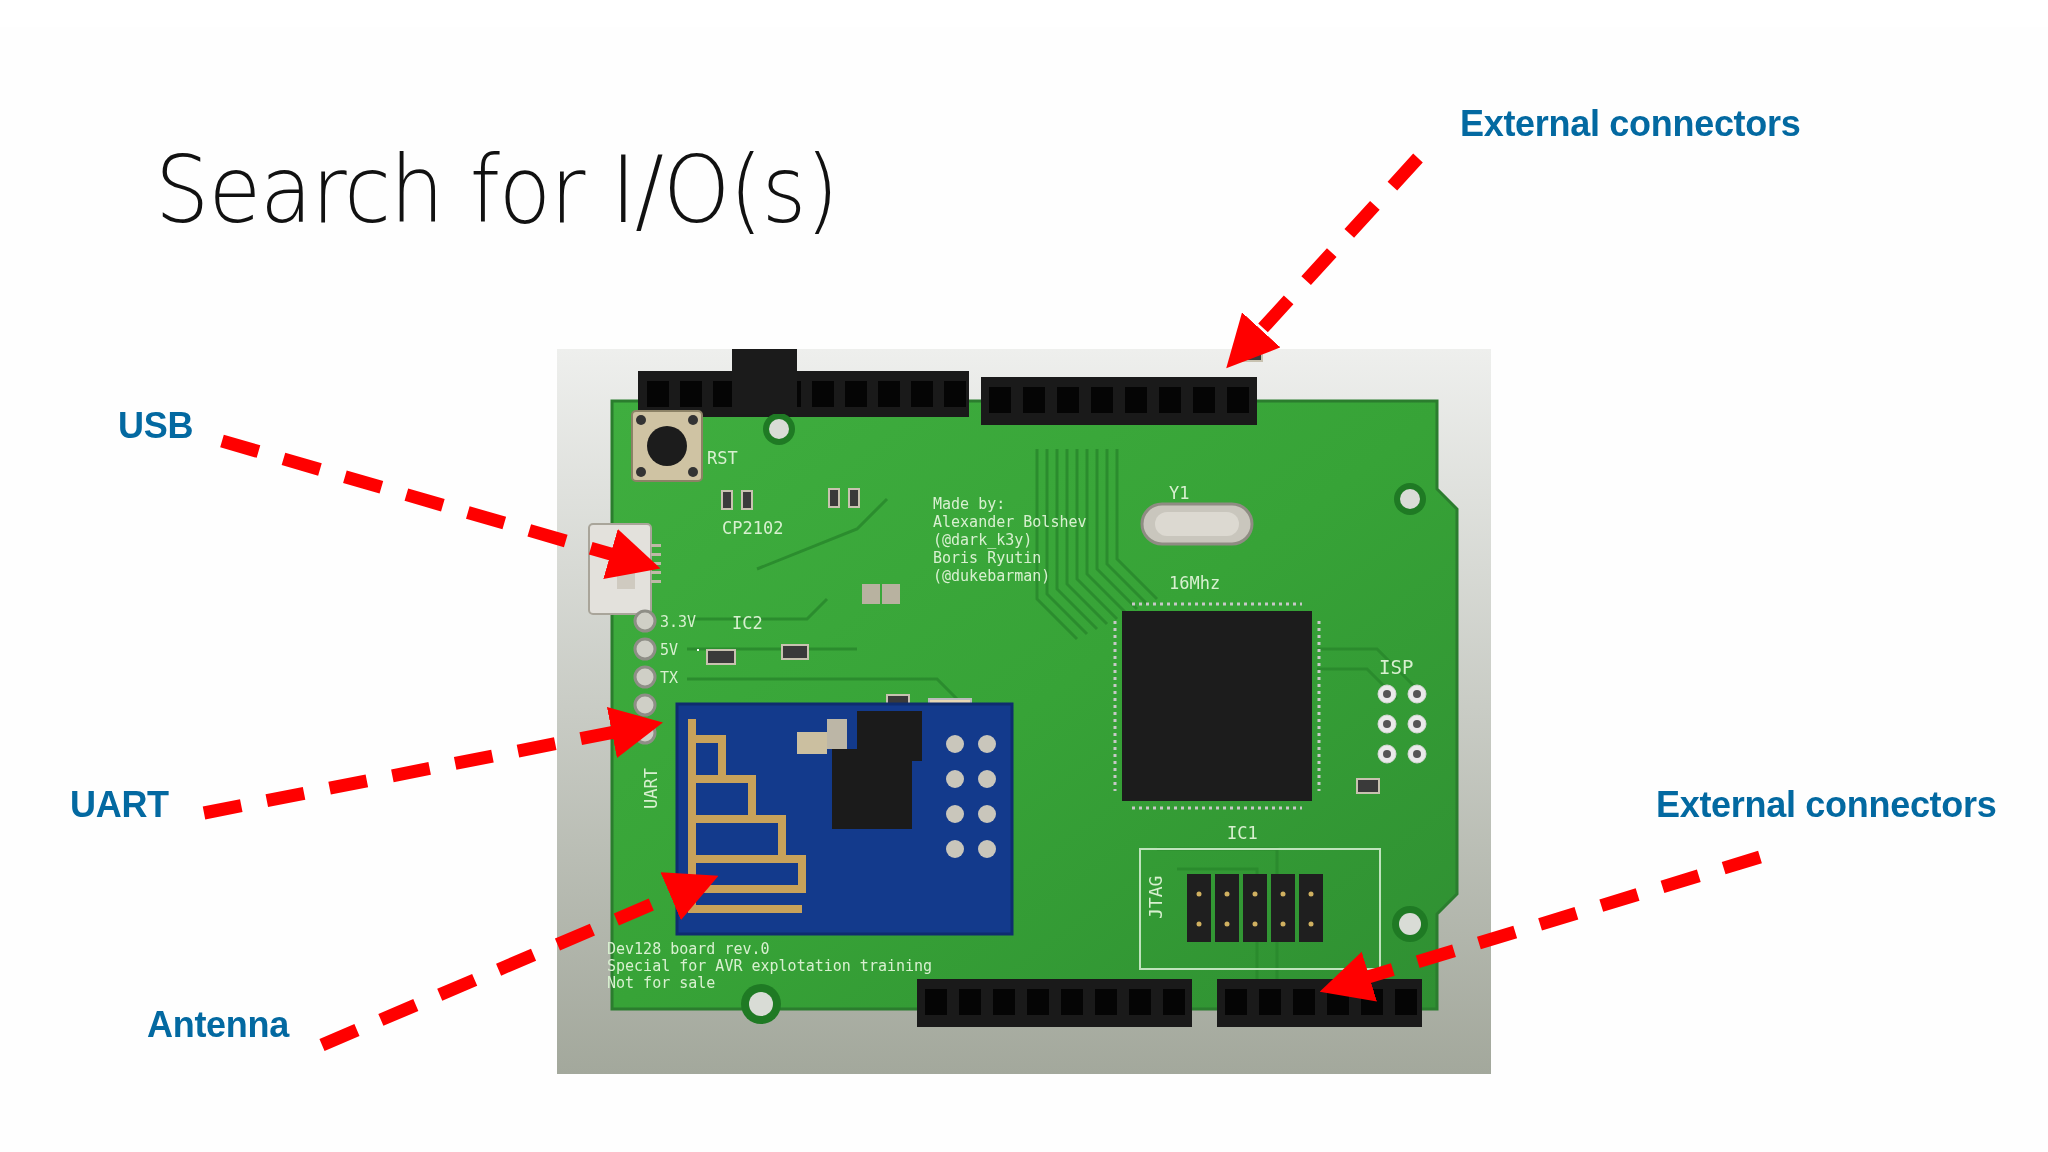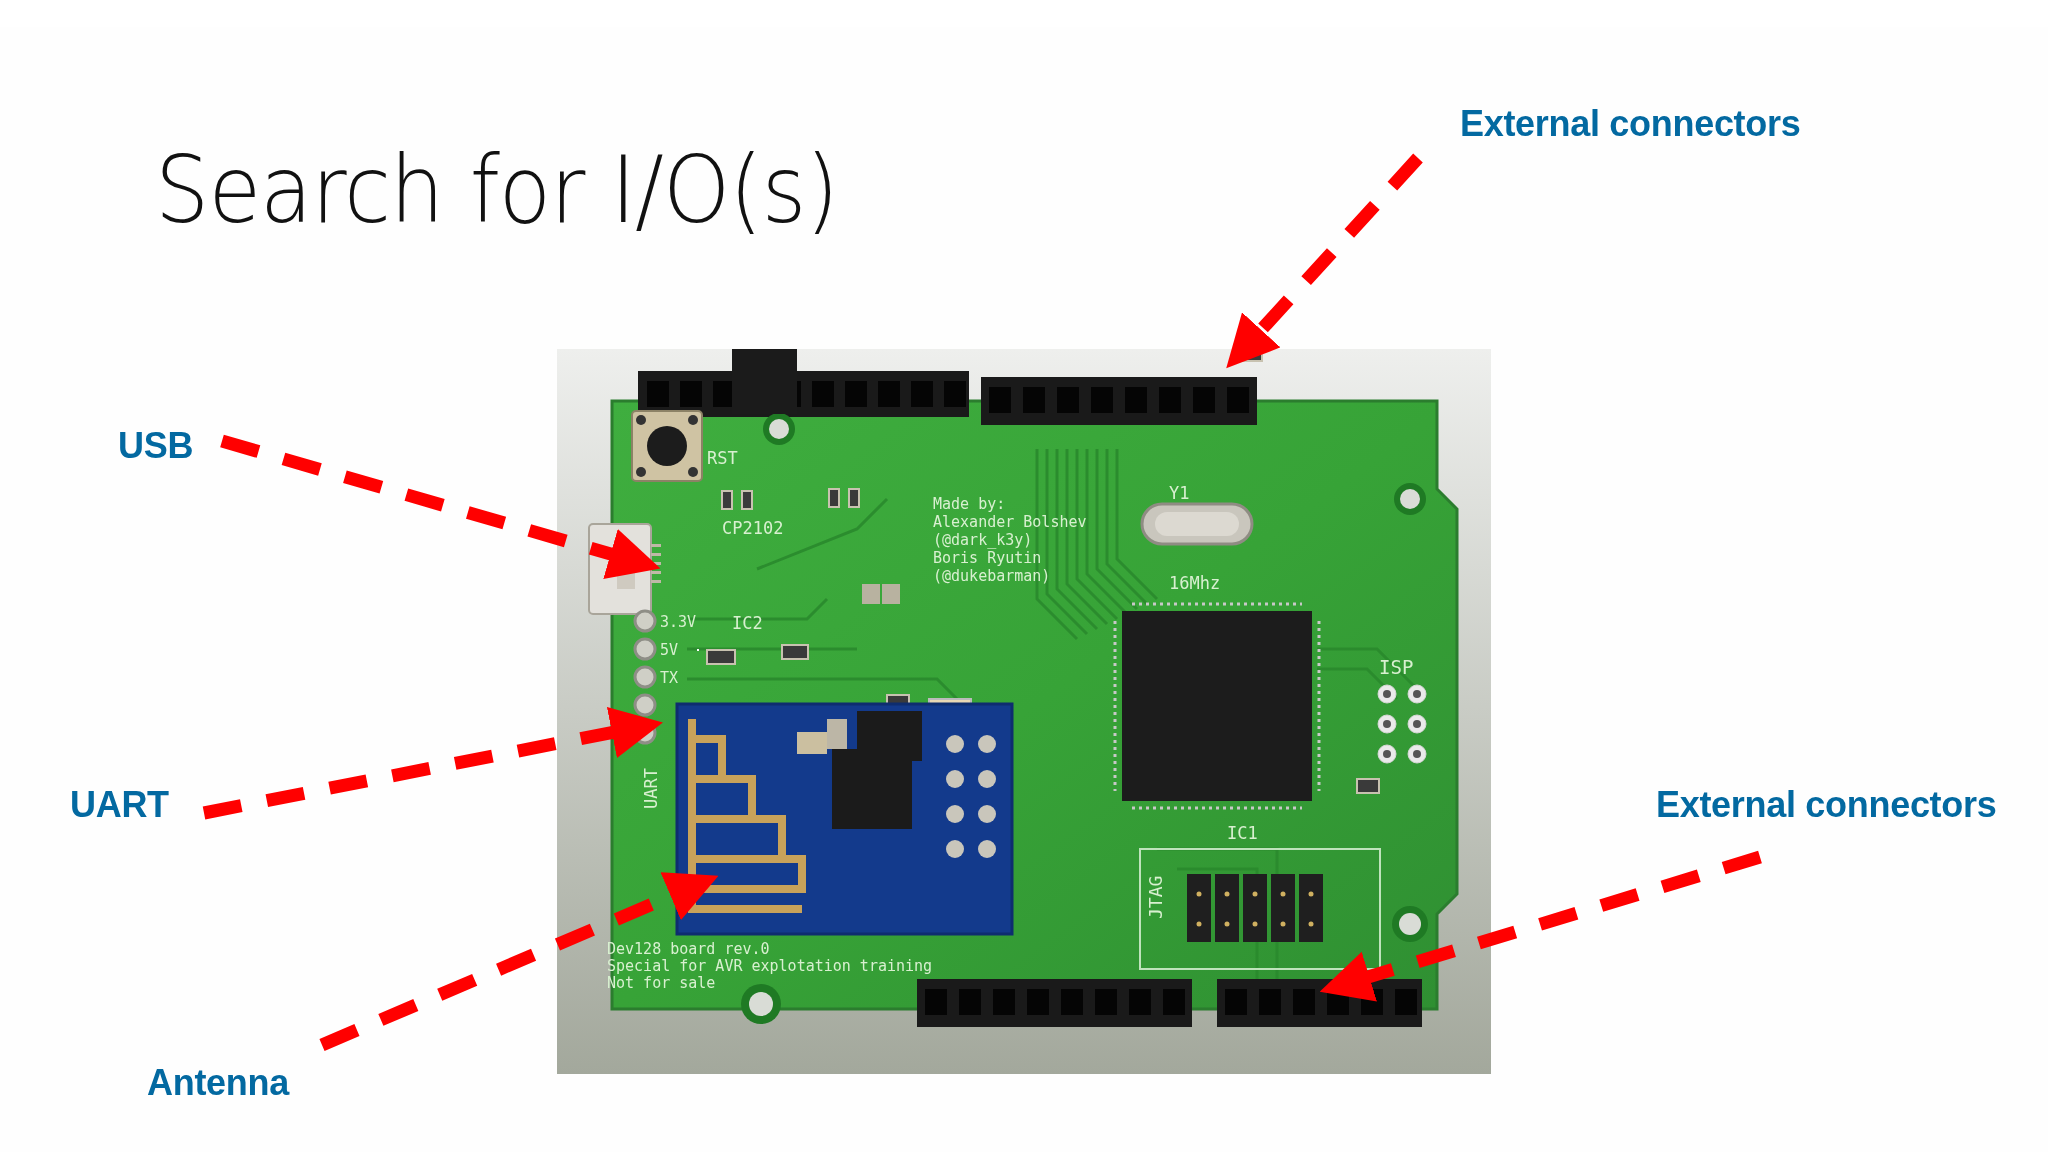--- a/index.html
+++ b/index.html
@@ -252,23 +252,23 @@
           <circle cx="430" cy="500" r="9"></circle>
         </g>
 
       <text class="silk" font-size="15" x="50" y="605">Dev128 board rev.0</text>
       <text class="silk" font-size="15" x="50" y="622">Special for AVR explotation training</text>
       <text class="silk" font-size="15" x="50" y="639">Not for sale</text>
     </svg>
   </div>
 
   <div class="callout" style="left:1460px;top:79px;">External connectors</div>
-  <div class="callout" style="left:118px;top:401px;">USB</div>
+  <div class="callout" style="left:118px;top:381px;">USB</div>
   <div class="callout" style="left:70px;top:760px;">UART</div>
-  <div class="callout" style="left:147px;top:1038px;">Antenna</div>
+  <div class="callout" style="left:147px;top:980px;">Antenna</div>
   <div class="callout" style="left:1656px;top:760px;">External connectors</div>
 
   <svg class="overlay" width="2048" height="1152" viewBox="0 0 2048 1152" xmlns="http://www.w3.org/2000/svg">
     <defs>
       <marker id="ah" markerWidth="4" markerHeight="4" refX="2.2" refY="2" orient="auto" markerUnits="strokeWidth">
         <path d="M0 0 L4 2 L0 4 Z" fill="#ff0000"></path>
       </marker>
     </defs>
     <g stroke="#ff0000" stroke-width="13" fill="none" stroke-dasharray="38 26">
       <line x1="1418" y1="131" x2="1242" y2="324" marker-end="url(#ah)"></line>

